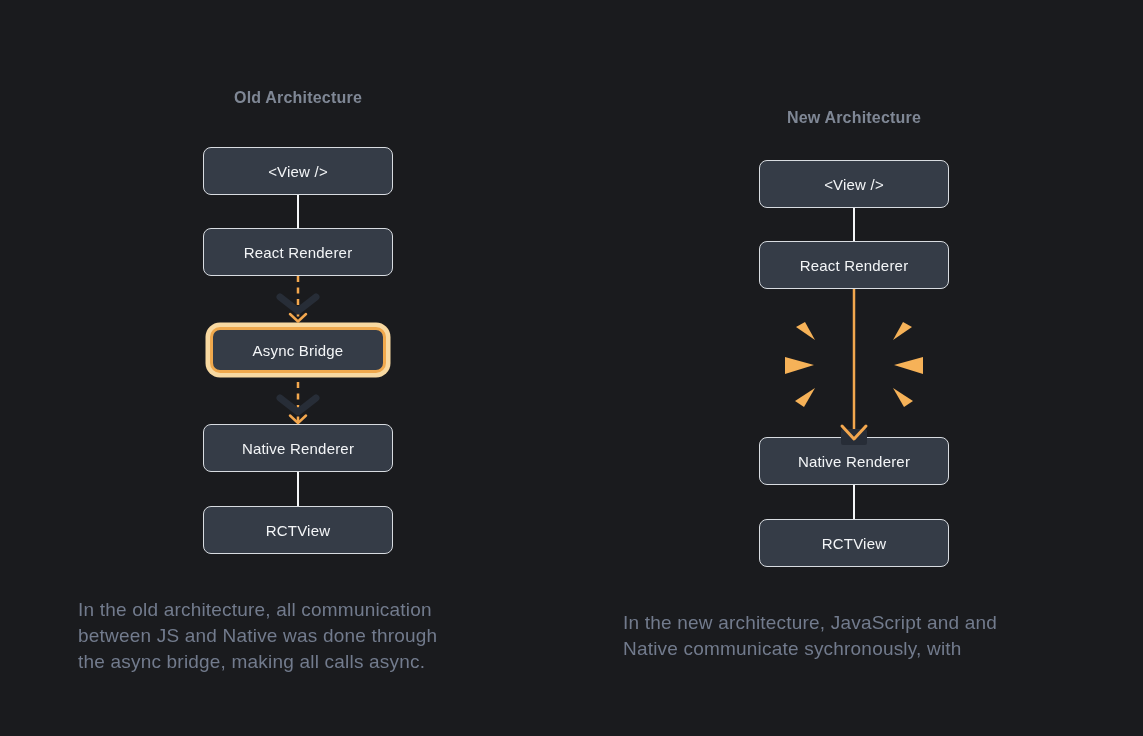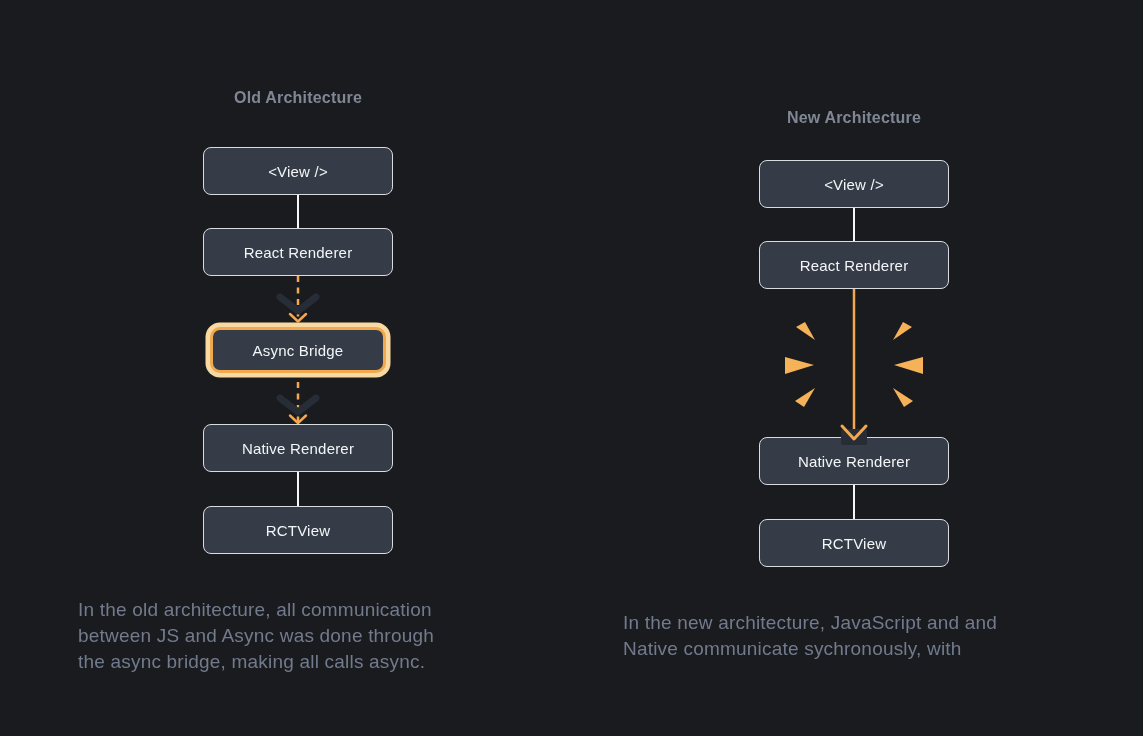--- a/index.html
+++ b/index.html
@@ -91,21 +91,21 @@
     </svg>
 
     <div class="node" style="top:412px">Native Renderer</div>
 
     <div class="link-v" style="top:460px;height:34px"></div>
 
     <div class="node" style="top:494px">RCTView</div>
 
     <p class="caption">
       <span style="display:block">In the old architecture, all communication</span>
-      <span style="display:block">between JS and Async was done through</span>
+      <span style="display:block">between JS and Native was done through</span>
       <span style="display:block">the async bridge, making all calls async.</span>
     </p>
   </section>
 
   <section class="col col-new">
     <h2 class="col-title">New Architecture</h2>
 
     <div class="node" style="top:135px">&lt;View /&gt;</div>
 
     <div class="link-v" style="top:183px;height:33px"></div>

